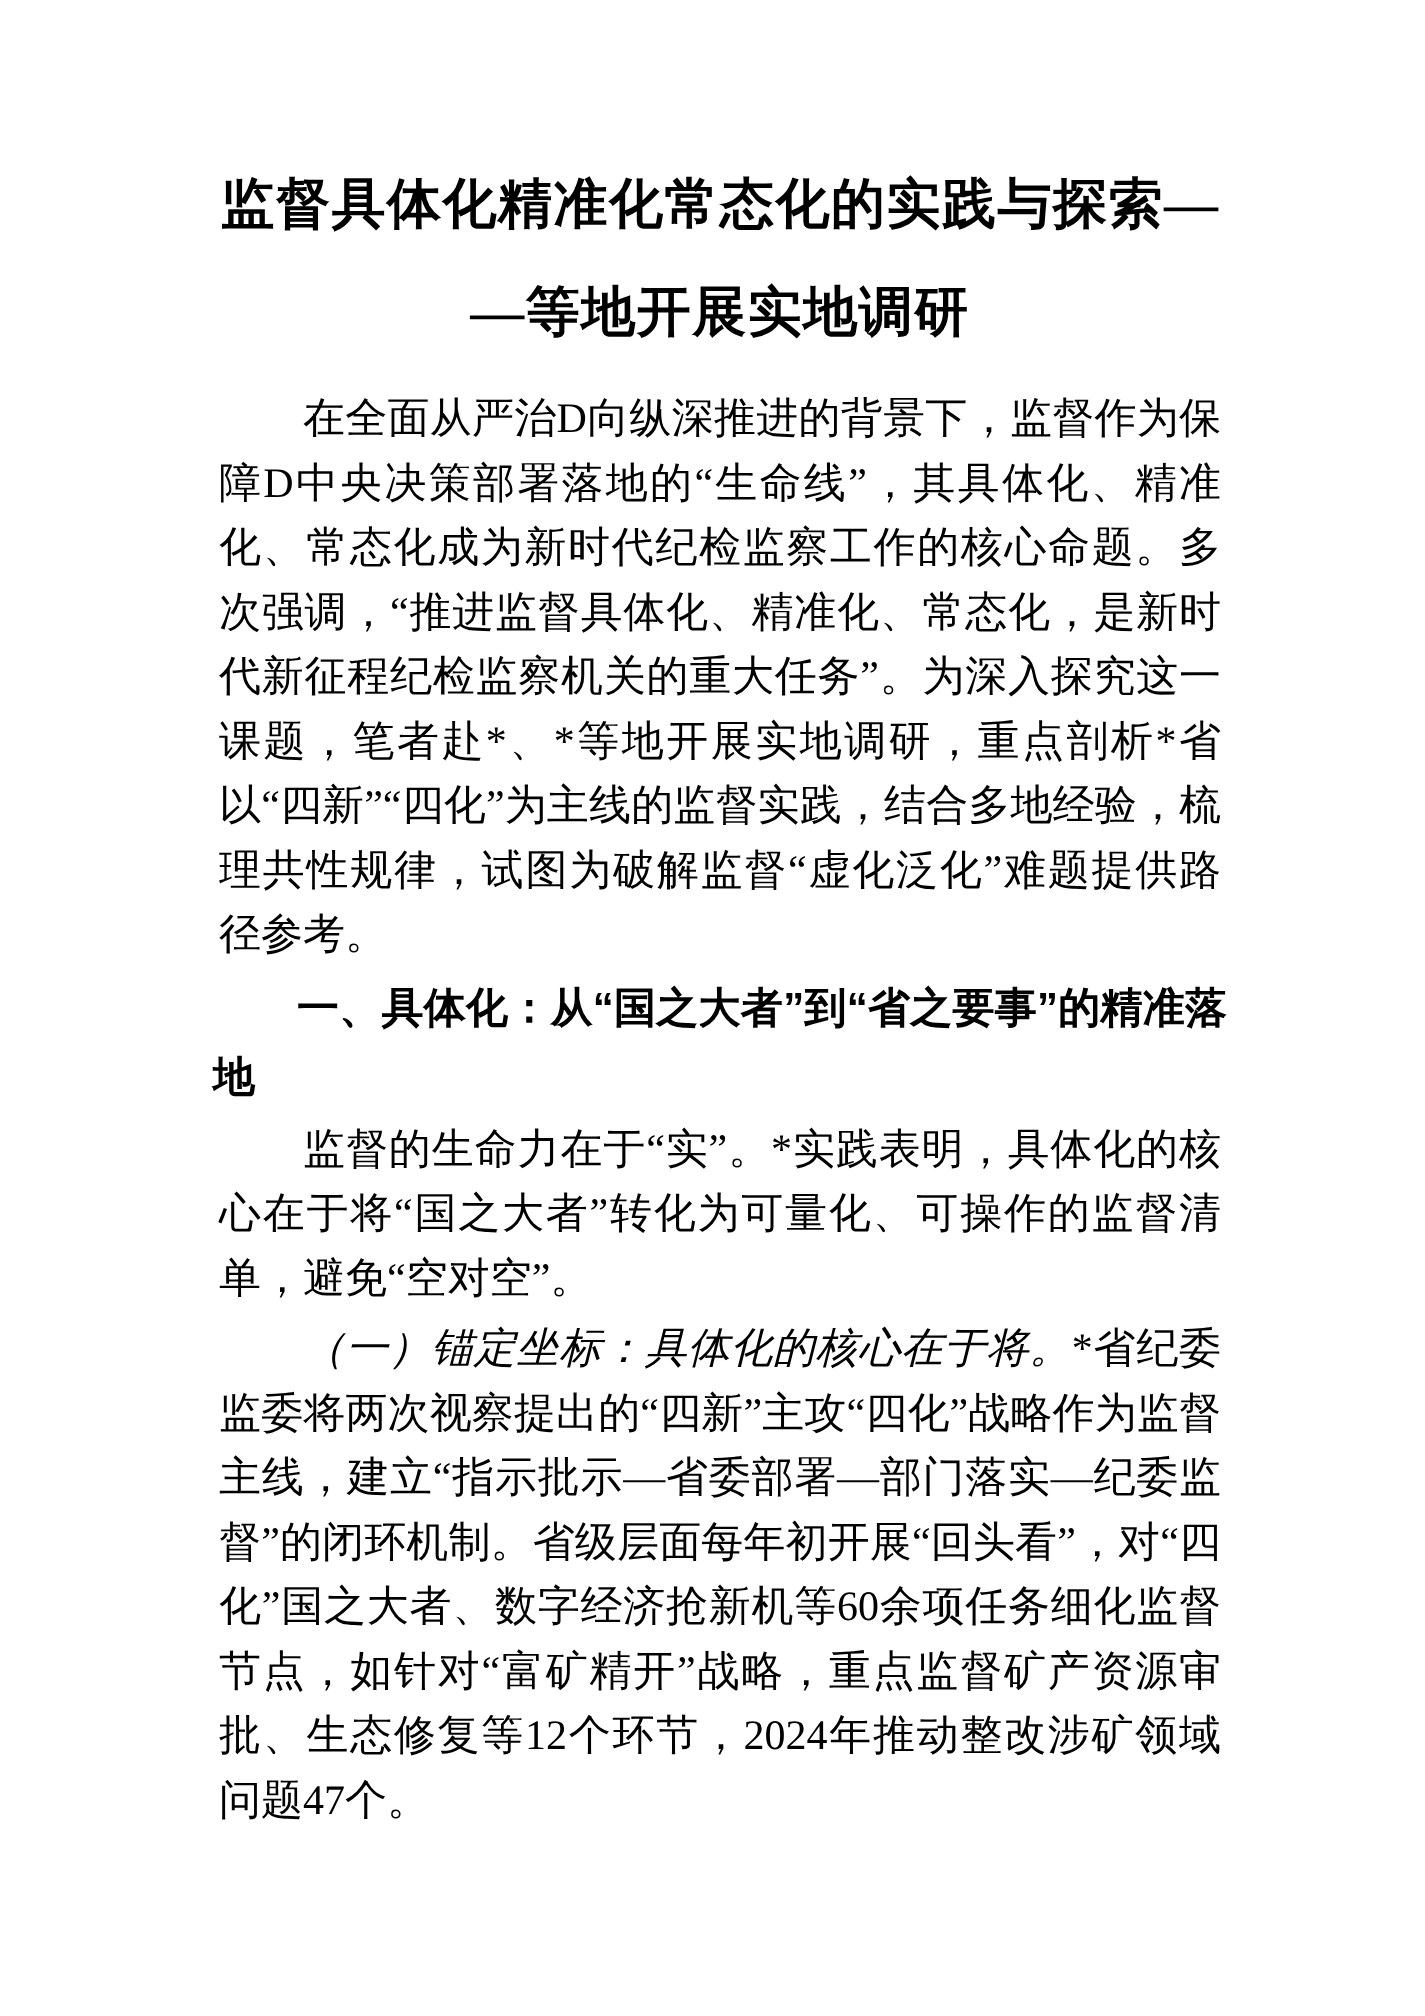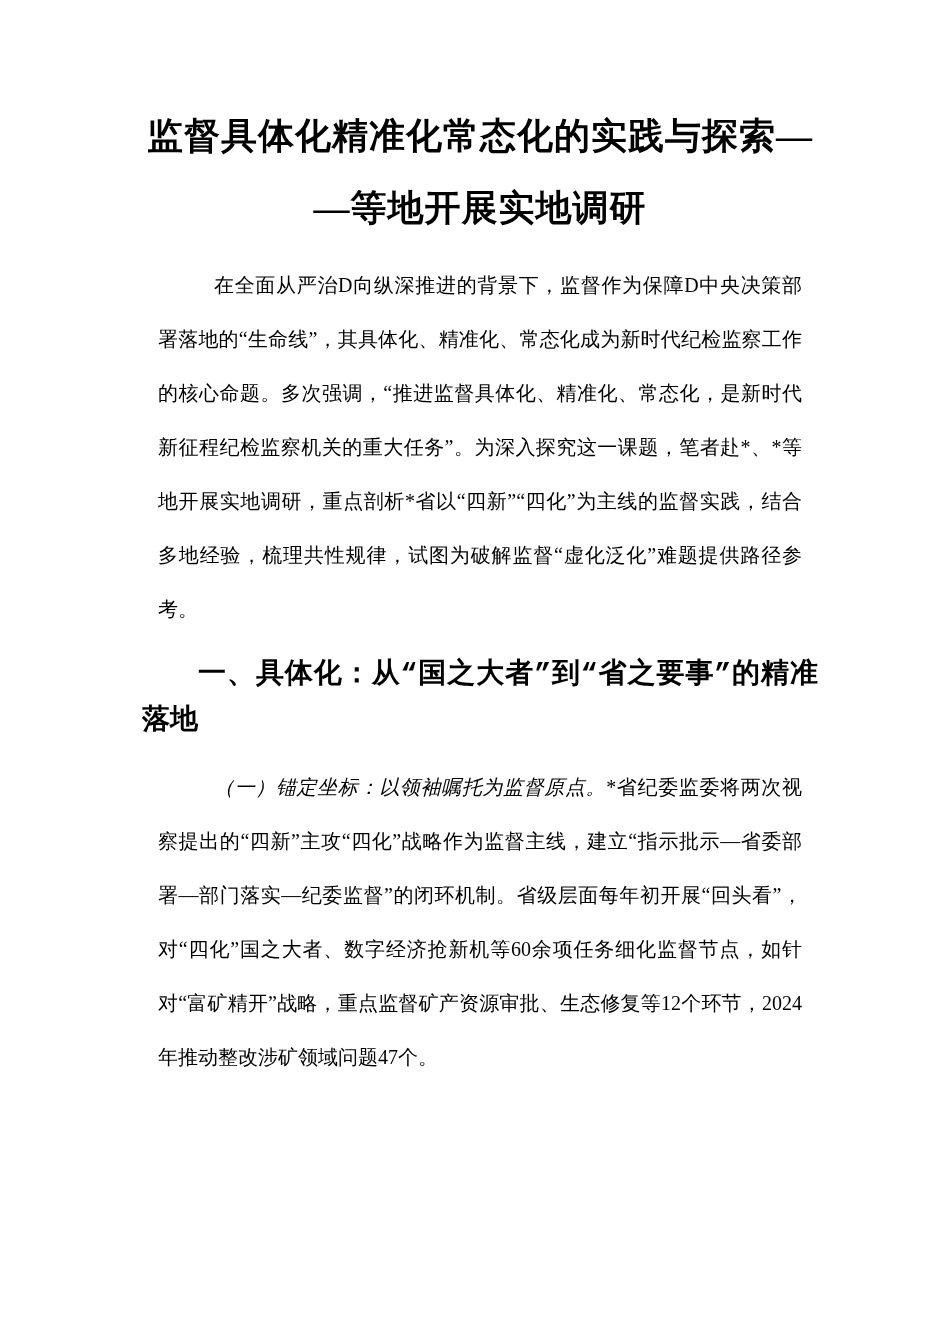--- a/index.html
+++ b/index.html
@@ -26,35 +26,35 @@
     font-size: 36px;
     line-height: 72px;
     text-align: center;
     letter-spacing: 1px;
   }
   .title-line {
     display: block;
     text-align: center;
   }
   .para {
-    margin: 16px;
+    margin: 4px;
     font-family: "Liberation Serif", "DejaVu Serif", serif;
-    font-size: 20px;
-    line-height: 54px;
+    font-size: 28px;
+    line-height: 43px;
     text-align: justify;
     text-justify: inter-ideograph;
     text-indent: 56px; 
     word-break: break-all;
   }
   .para.intro {
     margin-top: 14px;
   }
   .section-heading {
     margin: 0;
-    font-family: Liberation Mono, monospace;
+    font-family: Liberation Sans, sans-serif;
     font-weight: bold;
     font-size: 28px;
     line-height: 46px;
     text-align: justify;
     text-justify: inter-ideograph;
     text-indent: 56px;
     word-break: break-all;
   }
   .lead-italic {
     font-style: italic;
@@ -68,17 +68,18 @@
 
     <h1 class="doc-title">
       <span class="title-line">监督具体化精准化常态化的实践与探索—</span>
       <span class="title-line">—等地开展实地调研</span>
     </h1>
 
     <p class="para intro">在全面从严治D向纵深推进的背景下，监督作为保障D中央决策部署落地的“生命线”，其具体化、精准化、常态化成为新时代纪检监察工作的核心命题。多次强调，“推进监督具体化、精准化、常态化，是新时代新征程纪检监察机关的重大任务”。为深入探究这一课题，笔者赴*、*等地开展实地调研，重点剖析*省以“四新”“四化”为主线的监督实践，结合多地经验，梳理共性规律，试图为破解监督“虚化泛化”难题提供路径参考。</p>
 
     <h2 class="section-heading">一、具体化：从“国之大者”到“省之要事”的精准落地</h2>
 
+    <p class="para">监督的生命力在于“实”。*实践表明，具体化的核心在于将“国之大者”转化为可量化、可操作的监督清单，避免“空对空”。</p>
 
-    <p class="para"><span class="lead-italic">（一）锚定坐标：以领袖嘱托为监督原点。</span><span>*省纪委监委将两次视察提出的“四新”主攻“四化”战略作为监督主线，建立“指示批示—省委部署—部门落实—纪委监督”的闭环机制。省级层面每年初开展“回头看”，对“四化”国之大者、数字经济抢新机等60余项任务细化监督节点，如针对“富矿精开”战略，重点监督矿产资源审批、生态修复等12个环节，2024年推动整改涉矿领域问题47个。</span></p>
+    <p class="para"><span class="lead-italic">（一）锚定坐标：具体化的核心在于将。</span><span>*省纪委监委将两次视察提出的“四新”主攻“四化”战略作为监督主线，建立“指示批示—省委部署—部门落实—纪委监督”的闭环机制。省级层面每年初开展“回头看”，对“四化”国之大者、数字经济抢新机等60余项任务细化监督节点，如针对“富矿精开”战略，重点监督矿产资源审批、生态修复等12个环节，2024年推动整改涉矿领域问题47个。</span></p>
 
   </div>
 </div>
 
 </body></html>

